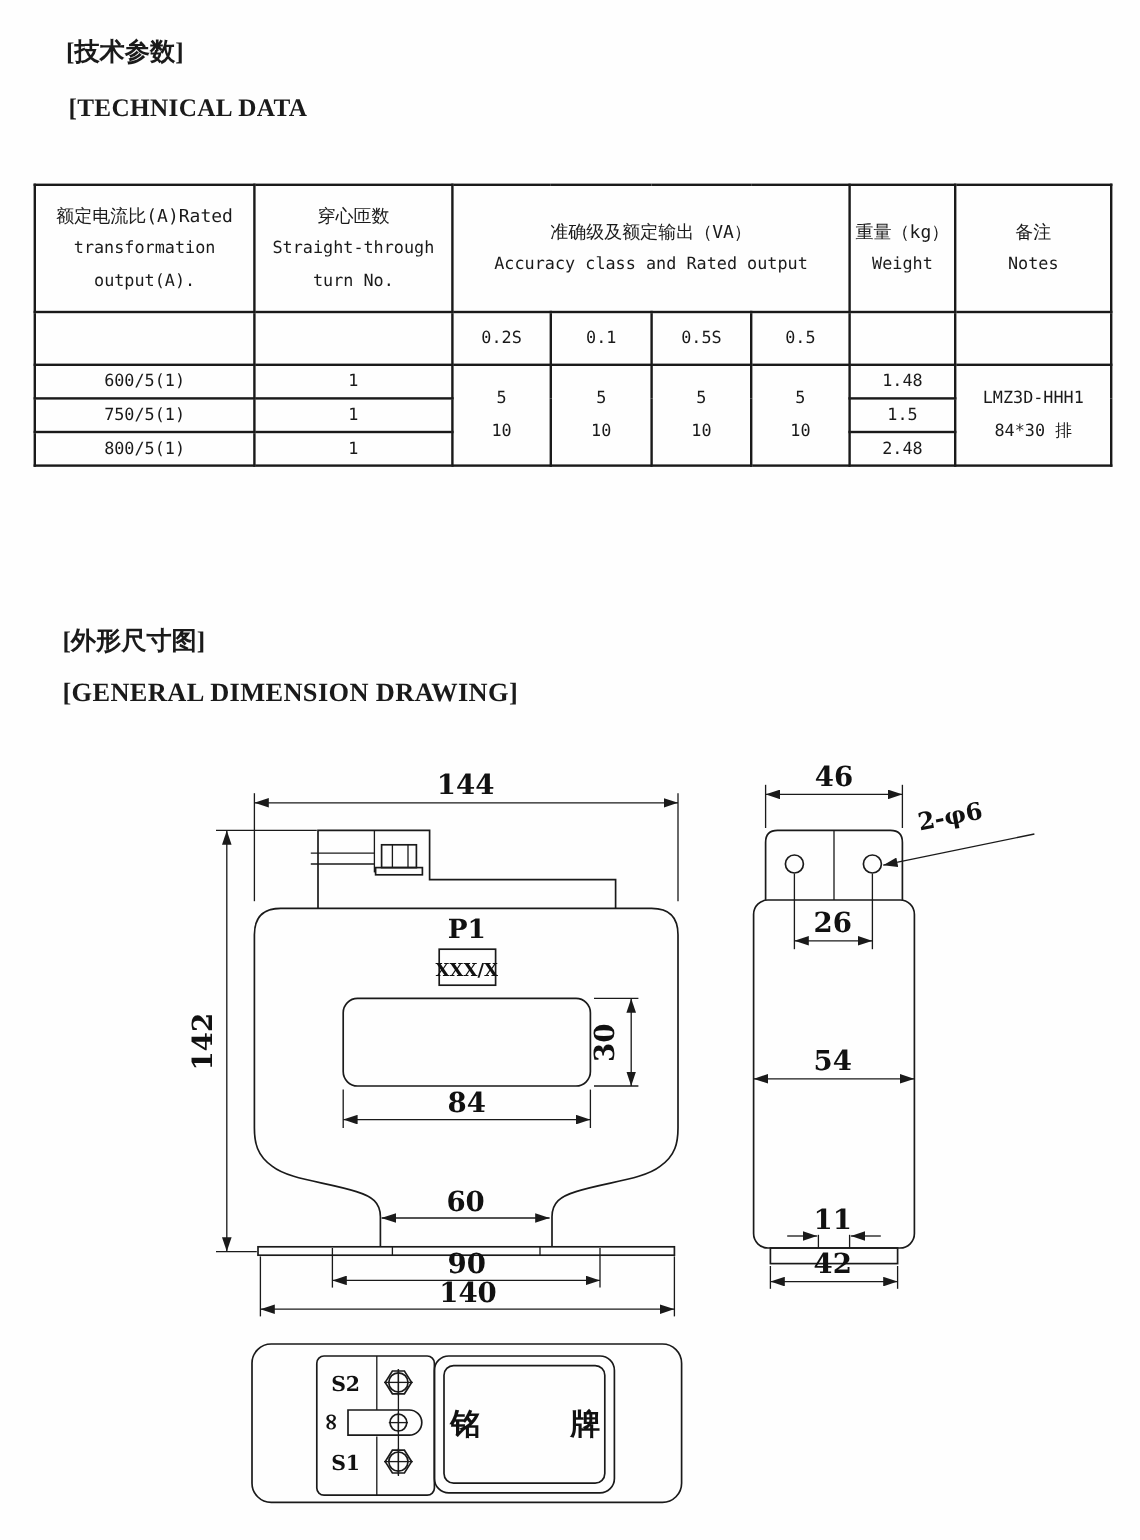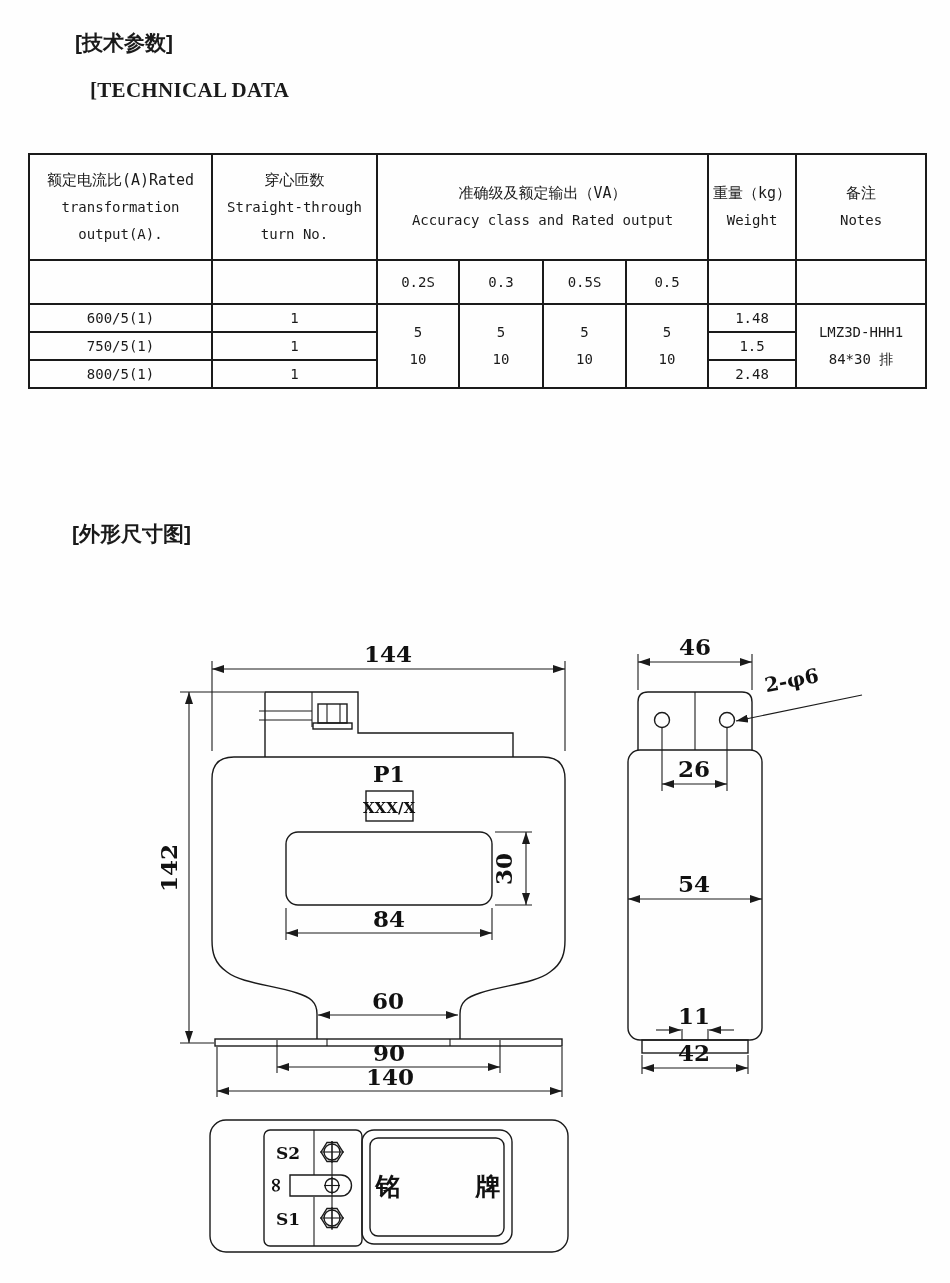--- a/index.html
+++ b/index.html
@@ -1,21 +1,21 @@
 <!DOCTYPE html>
 <html><head>
 <meta charset="utf-8">
 <style>
   html,body{margin:0;padding:0;background:#ffffff;}
   .page{position:relative;width:950px;height:1283px;background:#fefefe;overflow:hidden;
         font-family:"DejaVu Sans Mono",monospace;color:#1a1a1a;}
-  .title-zh{position:absolute;font-family:Liberation Sans, sans-serif;
-        font-weight:700;font-size:21px;white-space:pre;margin-left:20px;}
+  .title-zh{position:absolute;font-family:Liberation Serif, serif;
+        font-weight:700;font-size:21px;white-space:pre;}
   .title-en{position:absolute;font-family:"Liberation Serif","DejaVu Serif",serif;
-        font-weight:700;font-size:21px;letter-spacing:.3px;white-space:pre;margin-left:33px;}
+        font-weight:700;font-size:21px;letter-spacing:.3px;white-space:pre;}
   table.tech{position:absolute;left:28px;top:153px;width:897px;border-collapse:collapse;
         table-layout:fixed;}
   table.tech td{border:2px solid #1a1a1a;text-align:center;vertical-align:middle;
         font-size:14px;line-height:26px;padding:0;overflow:hidden;}
   table.tech .h1 td{line-height:27px;}
   table.tech .h1 .zh{font-size:15px;}
   table.tech .stack div{line-height:27px;}
   svg text{fill:#111;font-family:"DejaVu Serif","Liberation Serif",serif;font-weight:700;}
   svg .dim{font-size:23px;text-anchor:middle;}
   svg .dim-sm{font-size:20px;text-anchor:middle;}
@@ -64,21 +64,21 @@
         </td>
         <td>
           <div class="zh">备注</div>
           <div>Notes</div>
         </td>
       </tr>
       <tr class="h2" style="height:44px">
         <td></td>
         <td></td>
         <td>0.2S</td>
-        <td>0.3</td>
+        <td>0.1</td>
         <td>0.5S</td>
         <td>0.5</td>
         <td></td>
         <td></td>
       </tr>
       <tr style="height:27px">
         <td>600/5(1)</td>
         <td>1</td>
         <td rowspan="3" class="stack">
           <div>5</div>
@@ -109,20 +109,21 @@
       </tr>
       <tr style="height:27px">
         <td>800/5(1)</td>
         <td>1</td>
         <td>2.48</td>
       </tr>
     </tbody>
   </table>
 
   <div class="title-zh" style="left:52px;top:520px">[外形尺寸图]</div>
+  <div class="title-en" style="left:52px;top:564px;font-size:22px">[GENERAL DIMENSION DRAWING]</div>
 
   <svg style="position:absolute;left:0;top:600px" width="950" height="683" viewBox="0 600 950 683">
     <defs>
       <marker id="arw" viewBox="0 0 12 8" refX="12" refY="4" markerWidth="12" markerHeight="8" markerUnits="userSpaceOnUse" orient="auto-start-reverse">
         <path d="M0,0 L12,4 L0,8 Z" fill="#1a1a1a"></path>
       </marker>
     </defs>
 
     <g>
       <path class="shape" d="M265,757 L265,692 L358,692 L358,733 L513,733 L513,757"></path>

